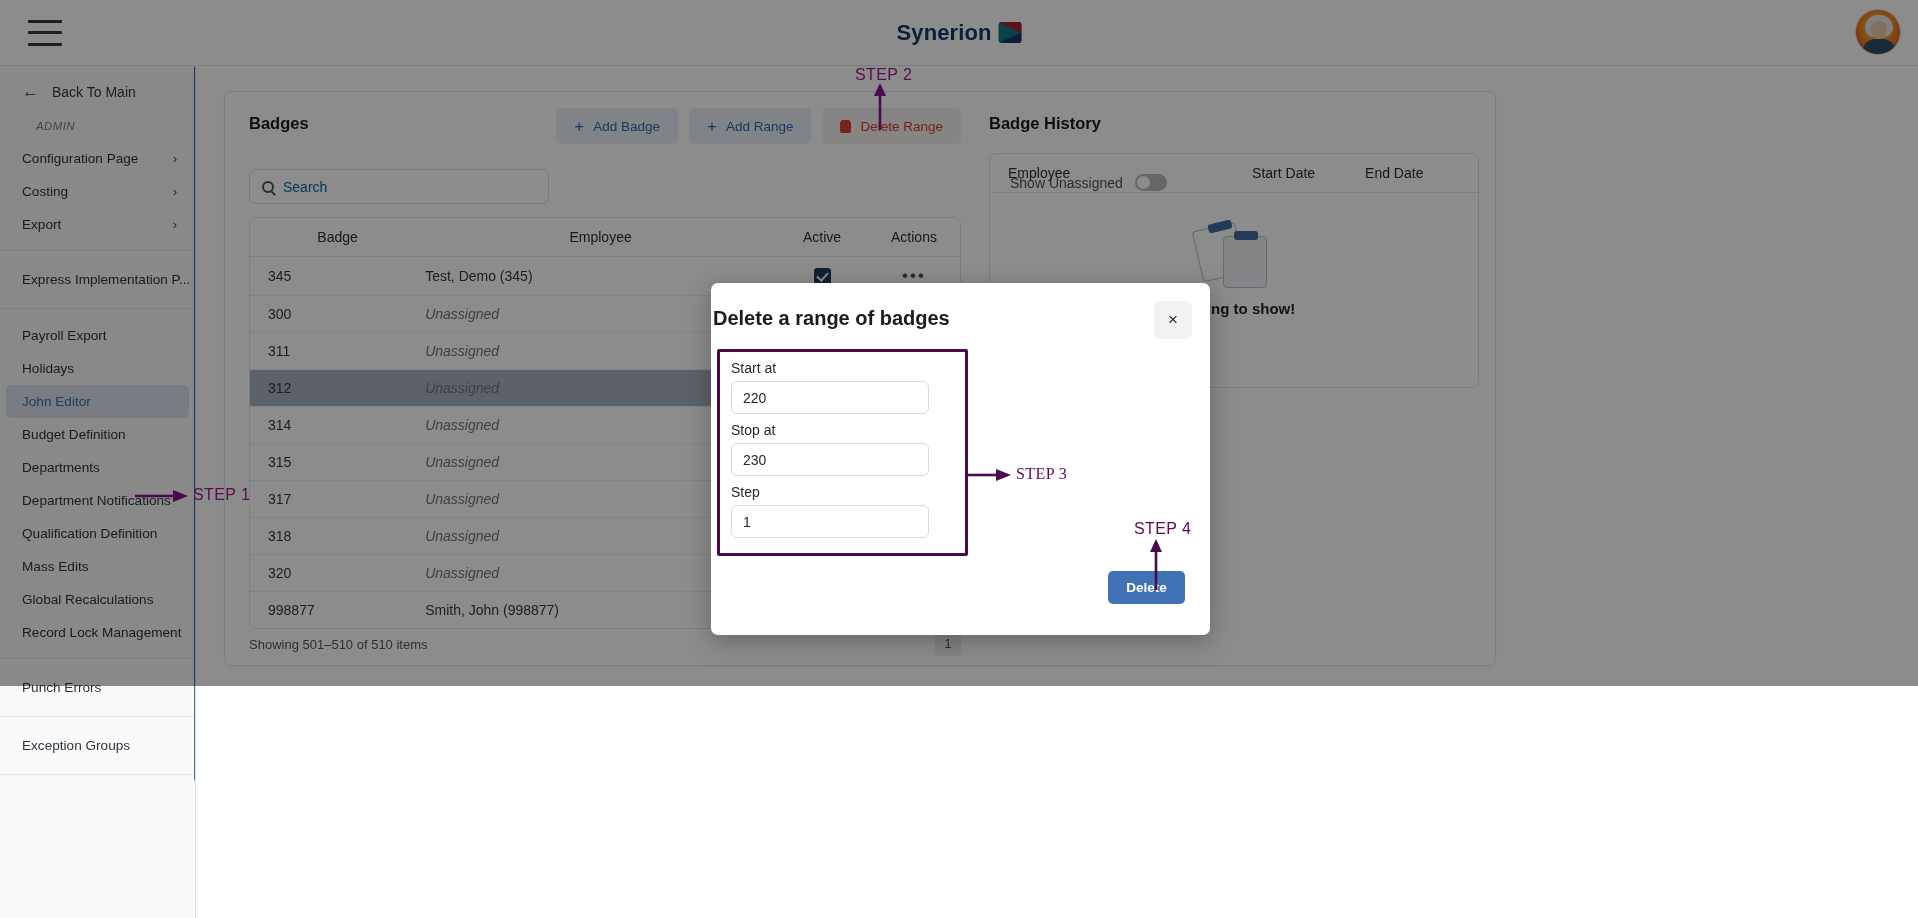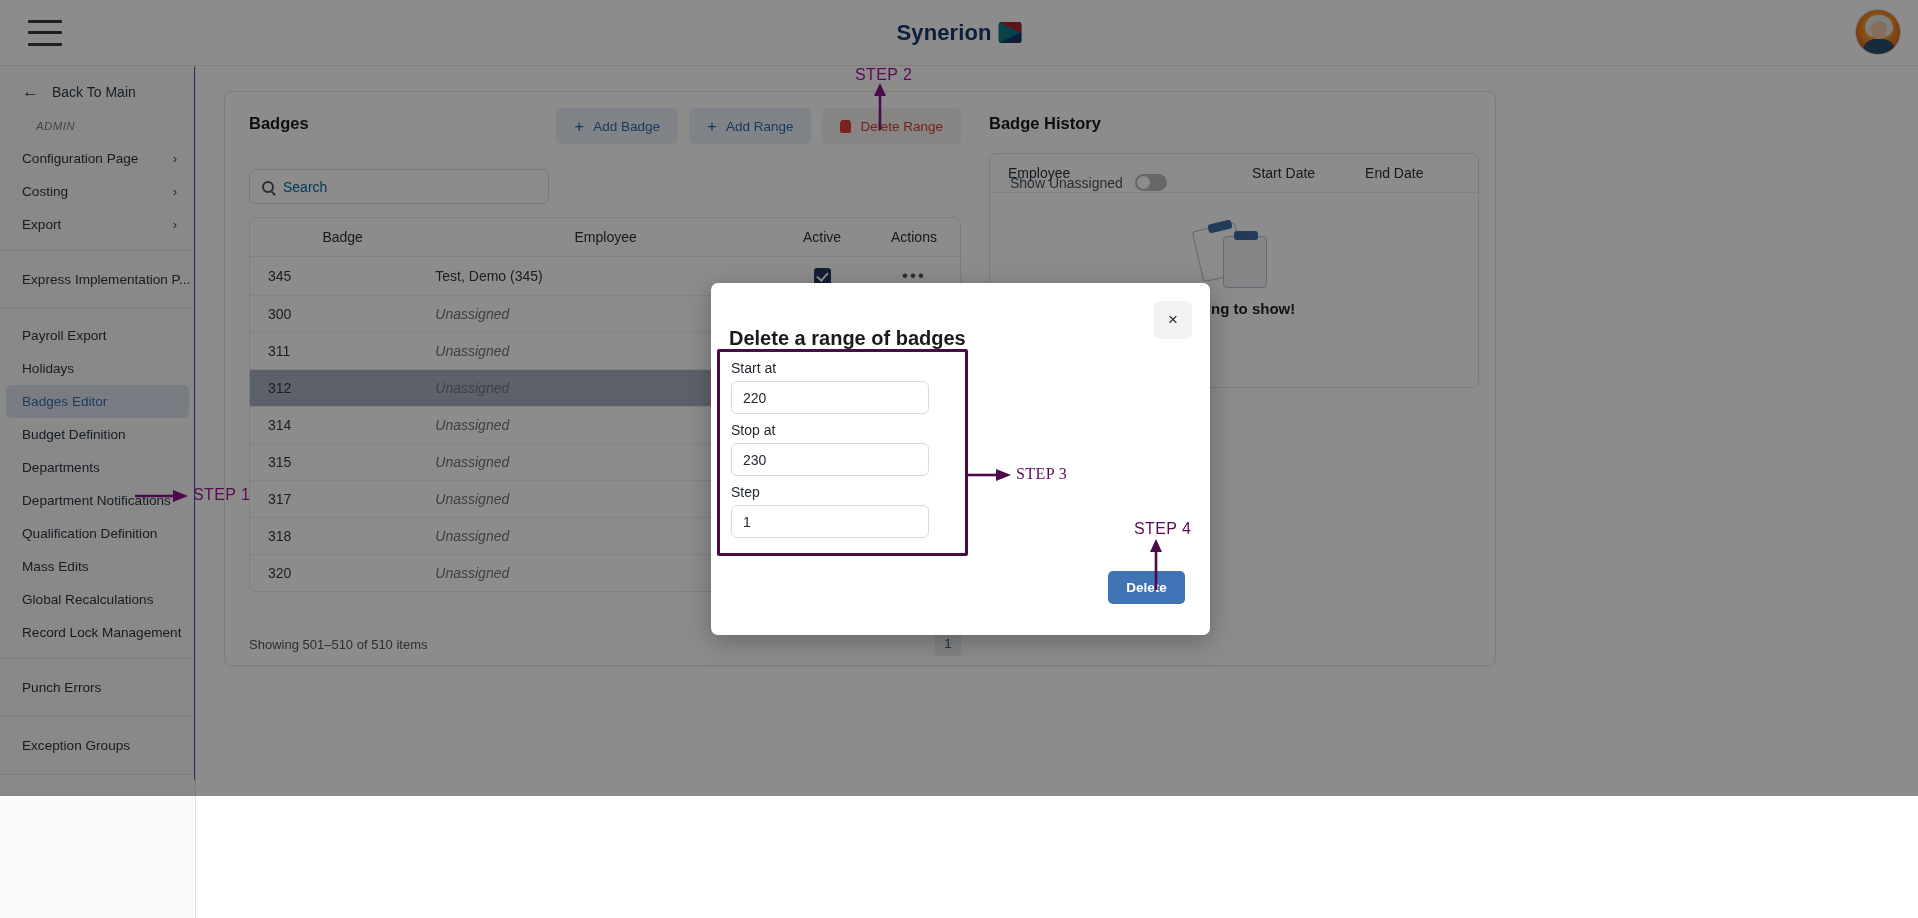--- a/index.html
+++ b/index.html
@@ -4,21 +4,21 @@
 <style>
   * { box-sizing: border-box; margin: 0; padding: 0; }
   html, body {
     width: 1918px; height: 918px;
     font-family: "Liberation Sans", sans-serif;
     overflow: hidden;
     background: #ffffff;
   }
   #app {
     position: relative;
-    width: 1918px; height: 796px;
+    width: 1918px; height: 686px;
     background: #ffffff;
   }
 
   
   #page {
     position: absolute; inset: 0;
     filter: none;
   }
   #scrim {
     position: absolute; inset: 0;
@@ -273,22 +273,22 @@
 
   
   .modal {
     position: absolute; left: 711px; top: 283px;
     width: 499px; height: 352px;
     background: #ffffff; border-radius: 7px;
     z-index: 60;
     box-shadow: 0 6px 26px rgba(0,0,0,0.28);
   }
   .modal-title {
-    position:absolute; left: 18px; top: 24px;
-    font-size: 20px; font-weight: bold; color: #1b1b1b; margin-top: 20px;
+    position:absolute; left: 2px; top: 24px;
+    font-size: 20px; font-weight: bold; color: #1b1b1b;
   }
   .modal-close {
     position:absolute; right: 18px; top: 18px;
     width: 38px; height: 38px; border-radius: 6px;
     background: #f2f2f2; display:flex; align-items:center; justify-content:center;
     font-size: 17px; color: #2b2b2b; cursor: pointer;
   }
   .form-box {
     position:absolute; left: 6px; top: 66px;
     width: 251px; padding: 11px 0 13px 0;
@@ -375,21 +375,21 @@
       </div>
 
       <div class="nav-group" style="padding-top:10px;">
         <div class="nav-item">
           <span>Payroll Export</span>
         </div>
         <div class="nav-item">
           <span>Holidays</span>
         </div>
         <div class="nav-item active">
-          <span>Badges Editor</span>
+          <span>John Editor</span>
         </div>
         <div class="nav-item">
           <span>Budget Definition</span>
         </div>
         <div class="nav-item">
           <span>Departments</span>
         </div>
         <div class="nav-item">
           <span>Department Notifications</span>
         </div>
@@ -511,20 +511,26 @@
               </tr>
               <tr>
                 <td>318</td>
                 <td class="unassigned">Unassigned</td>
                 <td class="c-active"></td>
                 <td class="c-actions"></td>
               </tr>
               <tr>
                 <td>320</td>
                 <td class="unassigned">Unassigned</td>
+                <td class="c-active"></td>
+                <td class="c-actions"></td>
+              </tr>
+              <tr>
+                <td>998877</td>
+                <td>Smith, John (998877)</td>
                 <td class="c-active"></td>
                 <td class="c-actions"></td>
               </tr>
             </tbody>
           </table>
         </div>
 
         <div class="pager">
           <span>Showing 501–510 of 510 items</span>
           <span class="pages">

